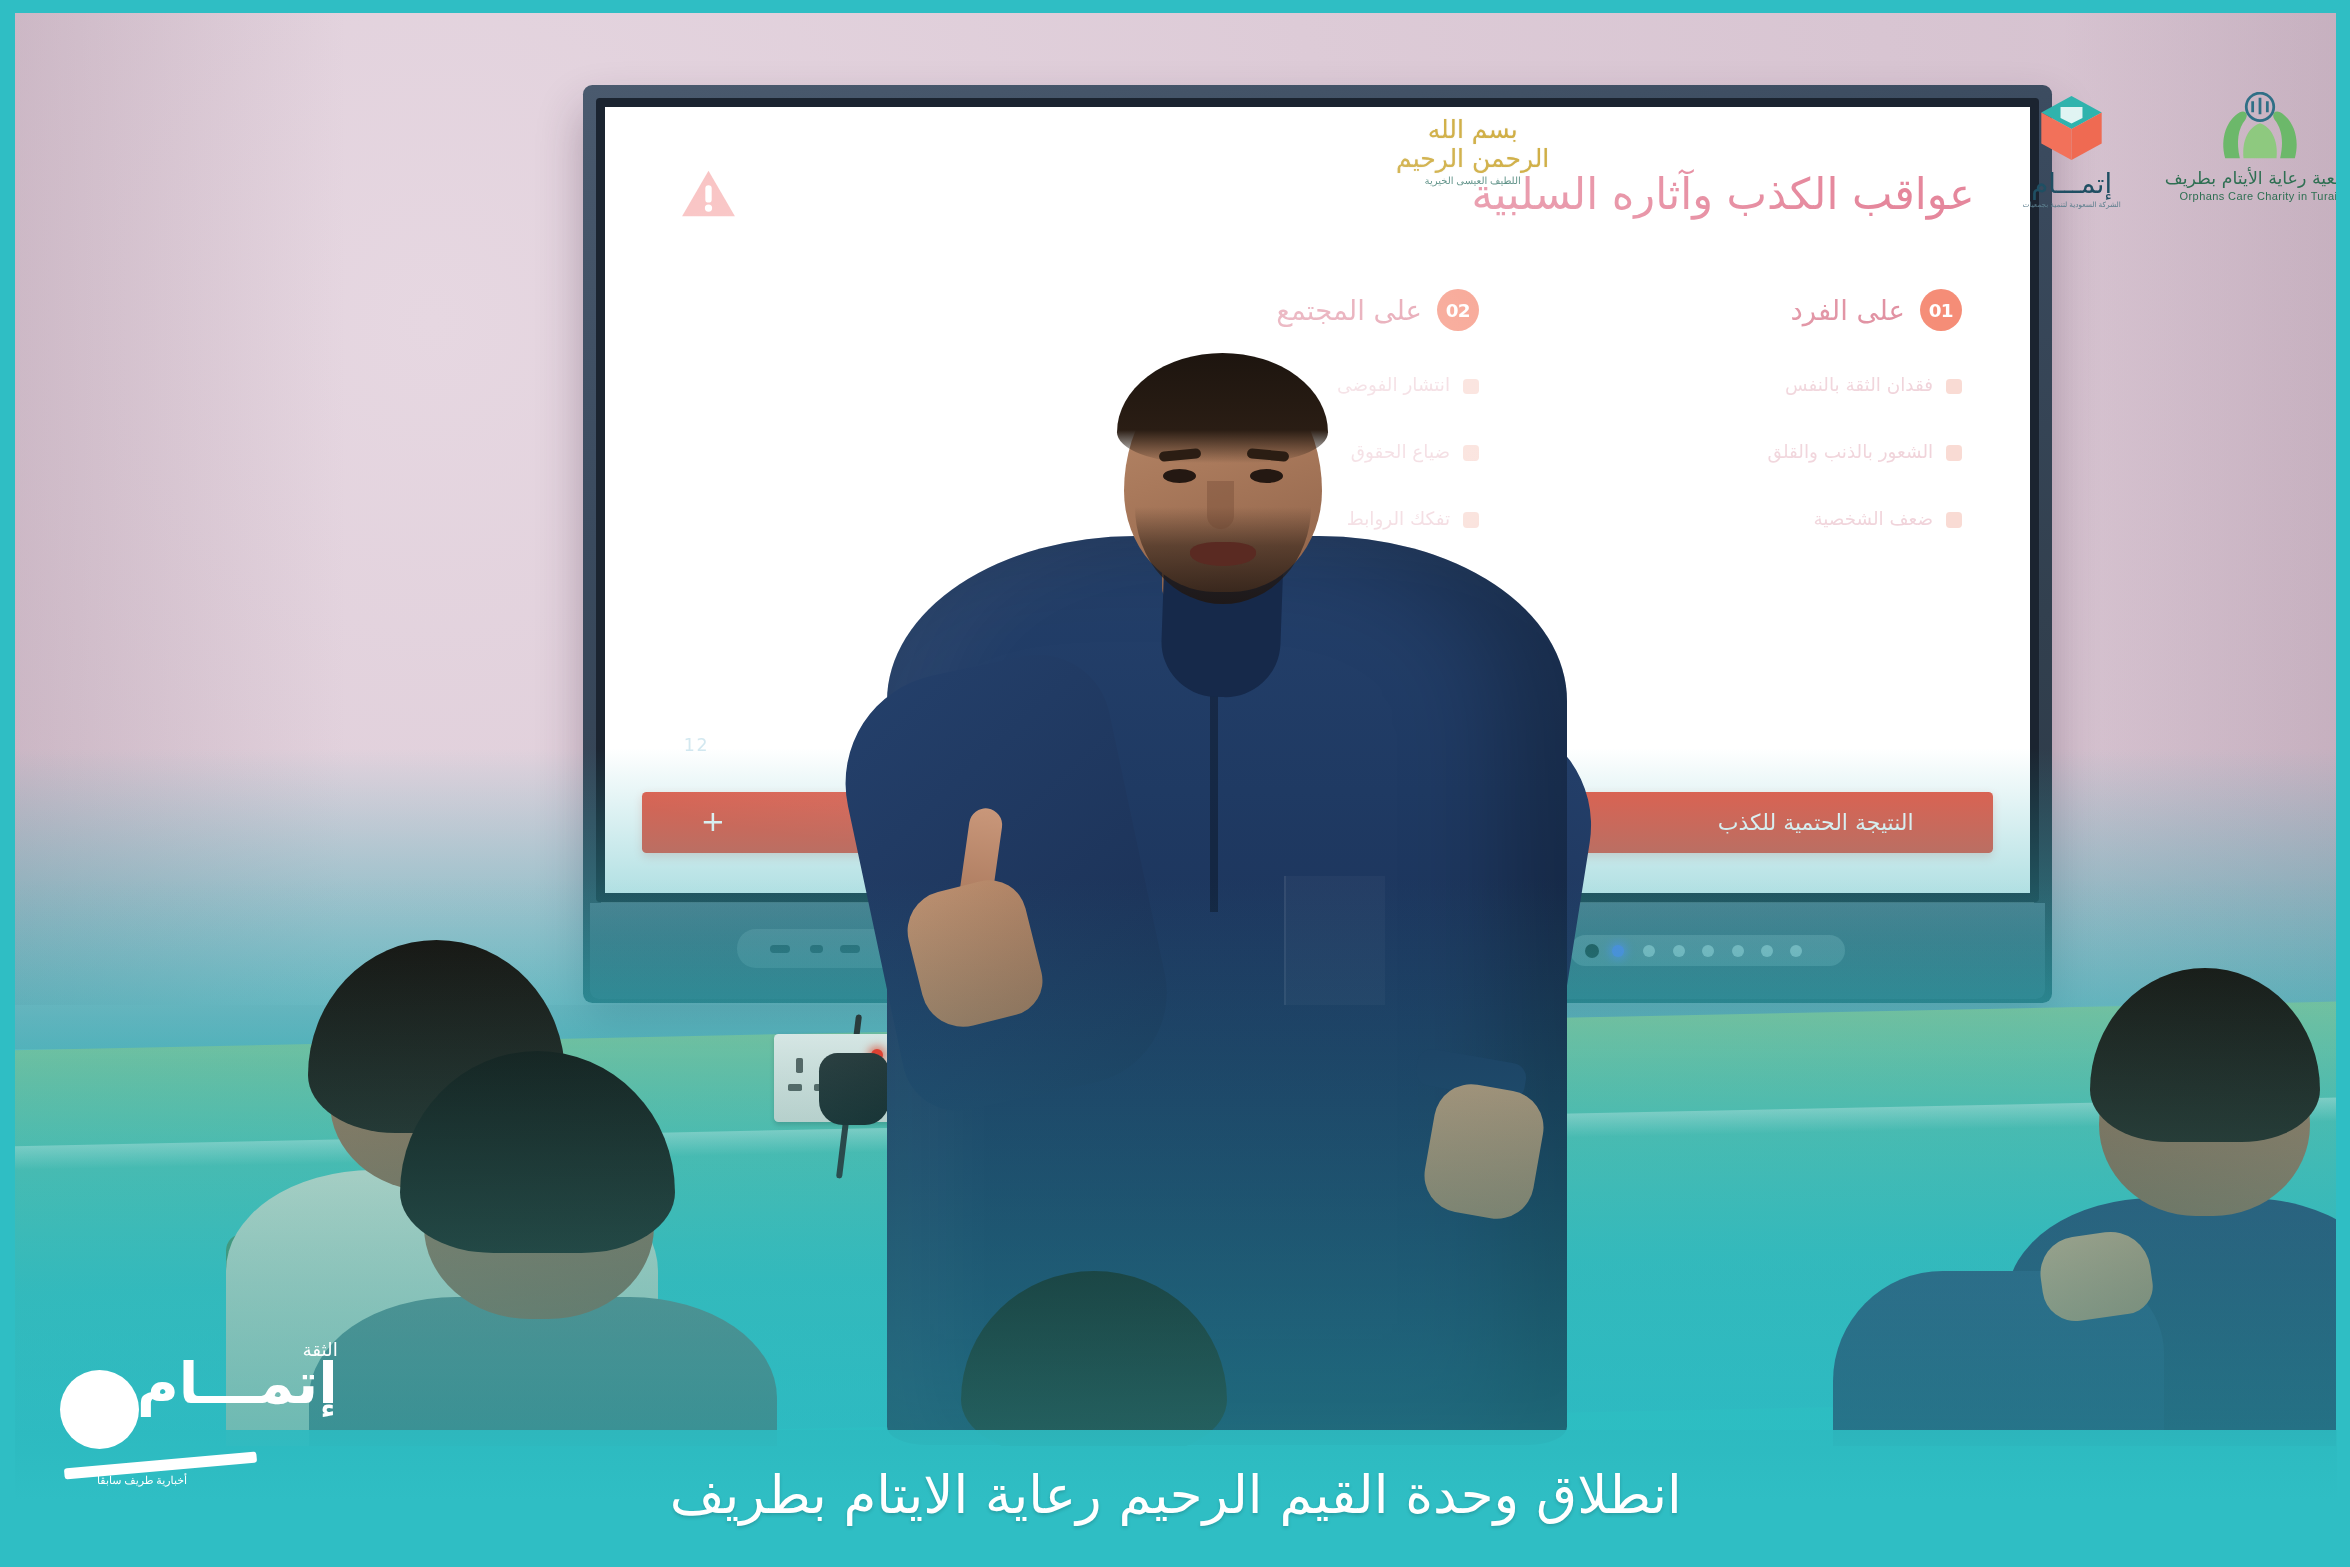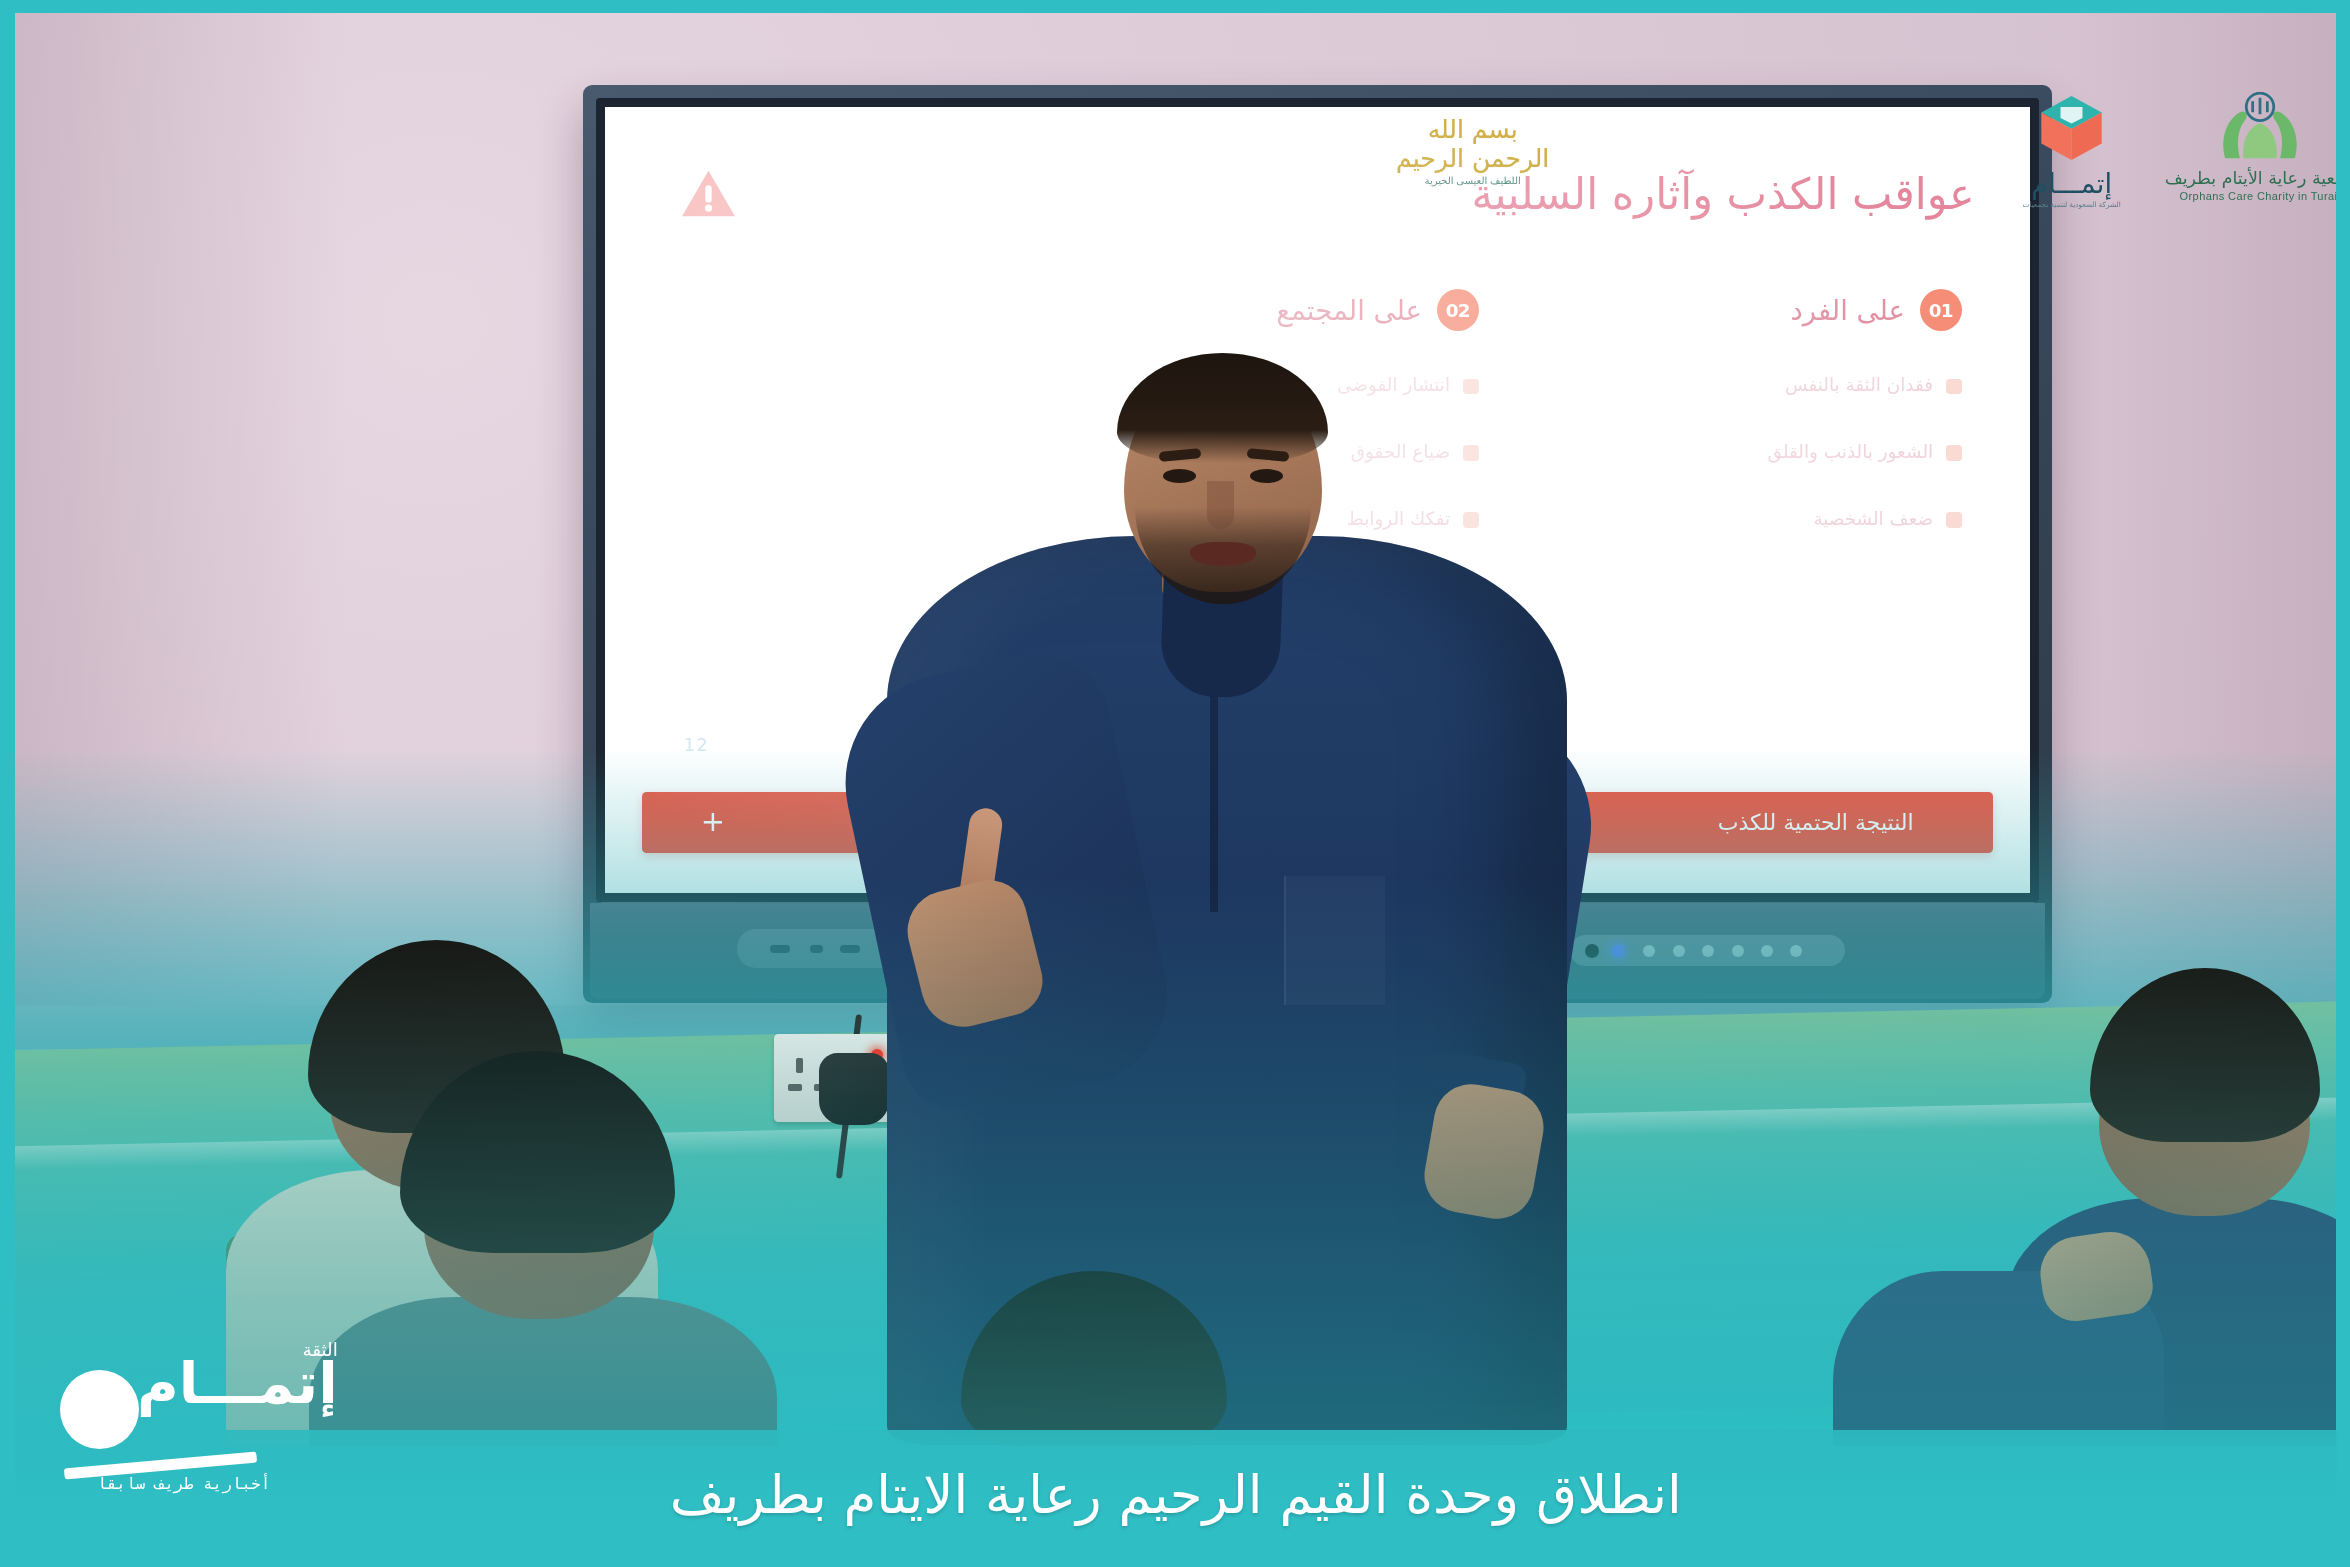--- a/index.html
+++ b/index.html
@@ -396,22 +396,22 @@
   }
   .wm-big{
     position:absolute;right:9.2px;top:33px;font-size:57px;color:#fff;line-height:1;
     font-family:"DejaVu Sans", sans-serif;font-weight:bold;
   }
   .wm-bar{
     position:absolute;left:11px;top:138px;width:193px;height:11px;background:#fff;
     transform:rotate(-5deg);border-radius:2.8px;
   }
   .wm-tag{
-    position:absolute;left:44px;top:152px;font-size:16px;color:#fff;
-    font-family:Liberation Mono, monospace;white-space:nowrap;
+    position:absolute;left:44px;top:152px;font-size:11px;color:#fff;
+    font-family:Liberation Serif, serif;white-space:nowrap;
   }
 
   
   .cable{
     position:absolute;left:831px;top:1001px;width:6.4px;height:165px;z-index:20;
     background:#2a2a2a;border-radius:3.7px;transform:rotate(7deg);
   }
   .socket{
     position:absolute;left:759px;top:1021px;width:138px;height:88px;z-index:22;
     background:linear-gradient(180deg,#f2f0ec,#ddd9d2);border-radius:4.6px;

